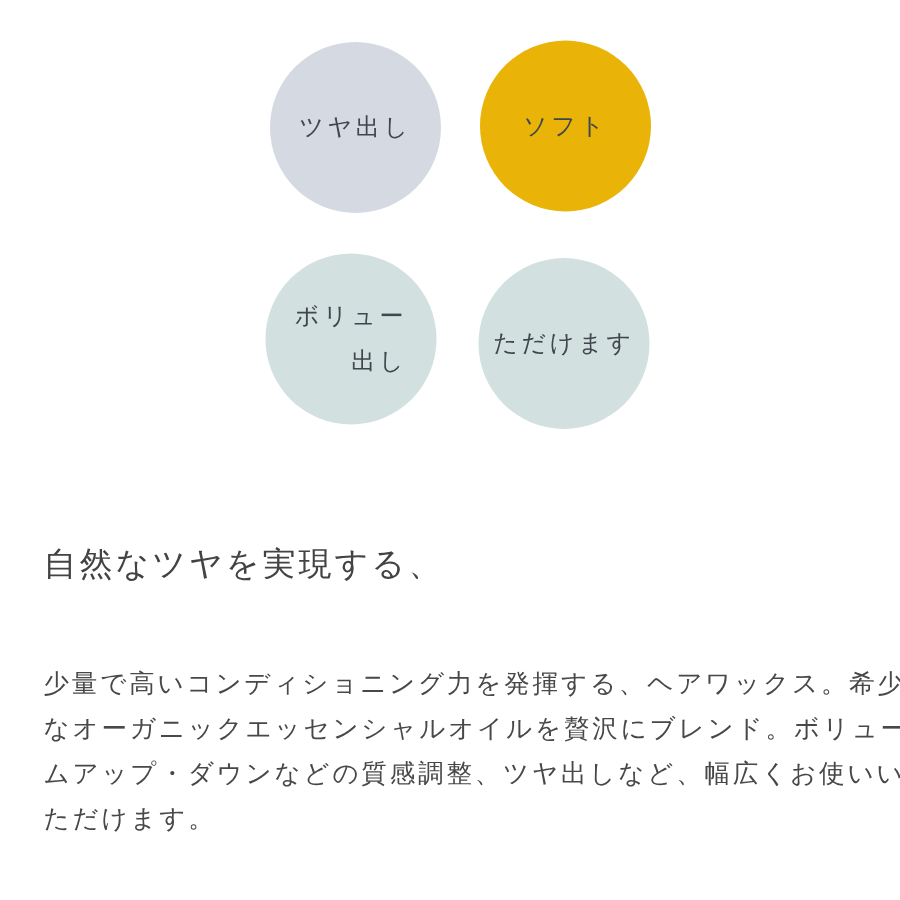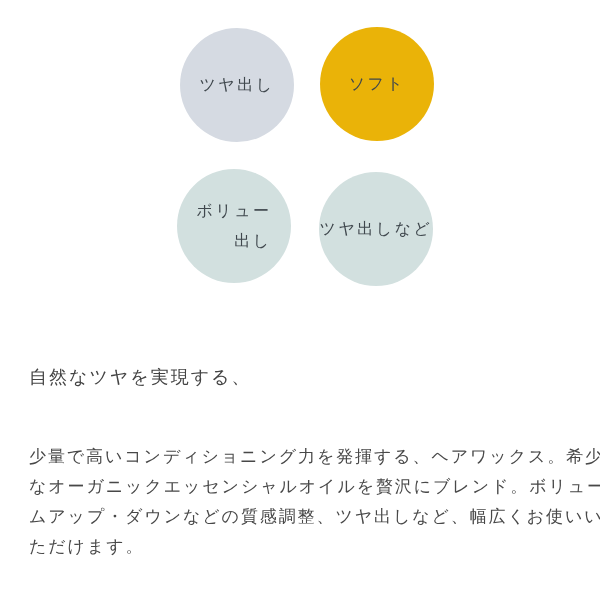--- a/index.html
+++ b/index.html
@@ -37,21 +37,21 @@
   .c1 { left: 180px; top: 28px; }
   .c2 { left: 320px; top: 27px; }
   .c3 { left: 177px; top: 169px; }
   .c4 { left: 319px; top: 172px; }
   
   .heading {
     position: absolute;
     left: 29px;
     top: 361px;
     margin: 0;
-    font-size: 18px;
+    font-size: 22px;
     font-weight: 400;
     letter-spacing: 2px;
     line-height: 31px;
     color: #434343;
   }
   .heading span { display: block; }
   
   .body-text {
     position: absolute;
     left: 29px;
@@ -74,21 +74,21 @@
       <span>ツヤ出し</span>
     </div>
     <div class="circle c2" style="background: #eab308;">
       <span>ソフト</span>
     </div>
     <div class="circle c3" style="background: rgb(210, 224, 223);">
       <span>ボリュー
 出し</span>
     </div>
     <div class="circle c4" style="background: rgb(210, 224, 223);">
-      <span>ツヤ出しなど</span>
+      <span>ただけます</span>
     </div>
   </div>
 
   <h2 class="heading">
     <span>自然なツヤを実現する、</span>
   </h2>
 
   <p class="body-text">
     <span>少量で高いコンディショニング力を発揮する、ヘアワックス。希少</span>
     <span>なオーガニックエッセンシャルオイルを贅沢にブレンド。ボリュー</span>

